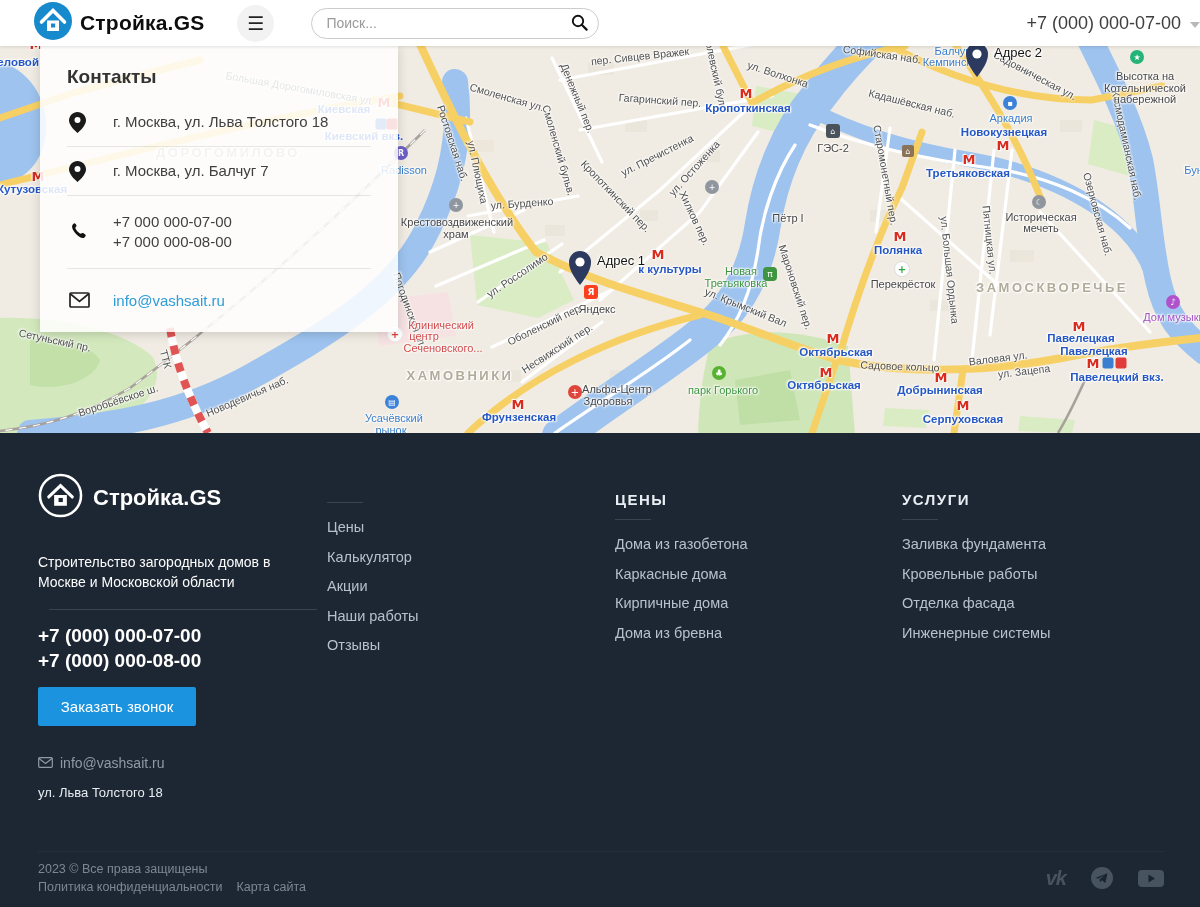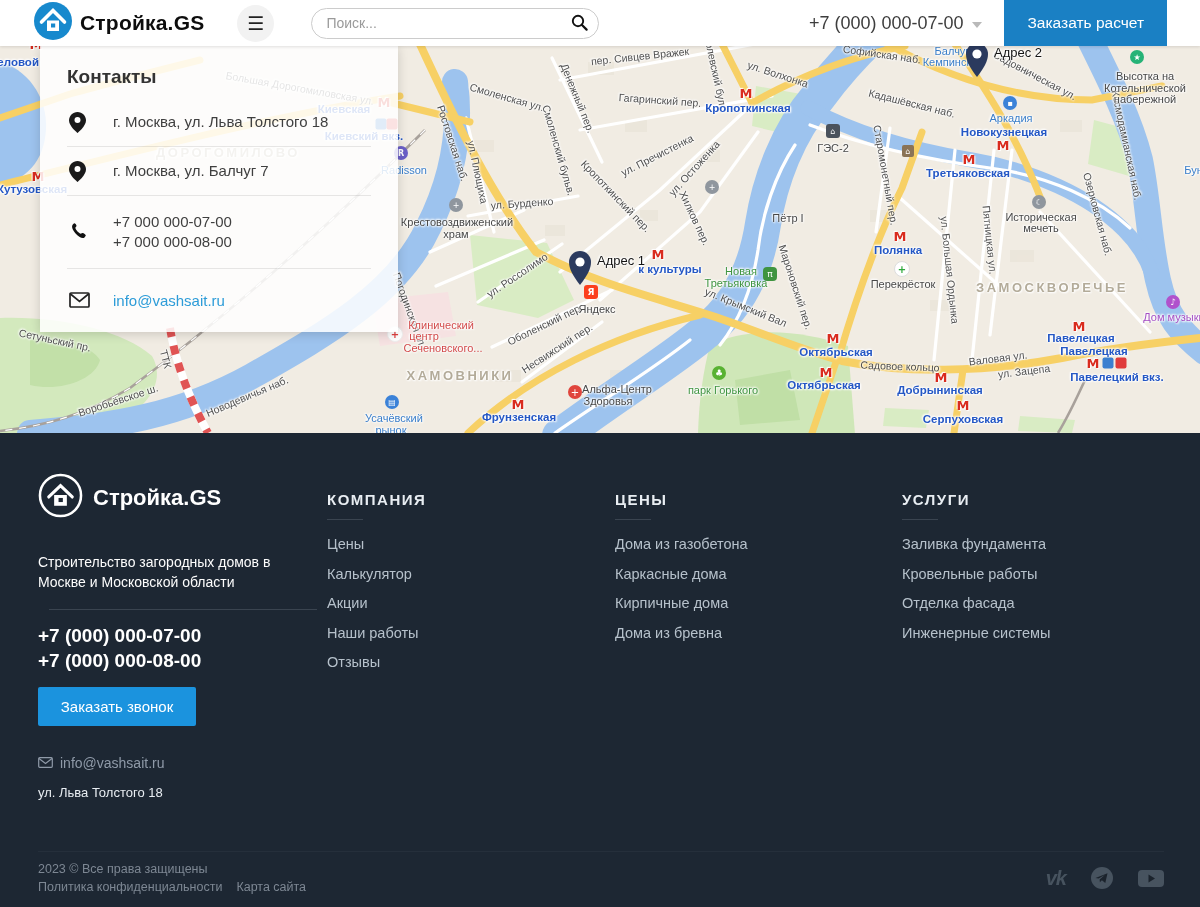--- a/index.html
+++ b/index.html
@@ -123,21 +123,20 @@
     <span class="mag">
       <svg width="17" height="17" viewBox="0 0 17 17">
         <circle cx="7" cy="7" r="5.2" stroke="#111" stroke-width="1.9" fill="none"></circle>
         <line x1="11" y1="11" x2="15.6" y2="15.6" stroke="#111" stroke-width="2.2" stroke-linecap="round"></line>
       </svg>
     </span>
   </div>
   <div class="hdr-right">
     <span class="hdr-phone">+7 (000) 000-07-00</span>
     <span class="chev"></span>
-    <button class="cta">Заказать расчет</button>
   </div>
 </div>
 
 <div class="map">
   <svg class="base" width="1200" height="387" viewBox="0 46 1200 387">
 
     <g fill="#e9e4d7" opacity=".65">
       <path d="M588,62 h26 v13 h-26 Z"></path>
         <path d="M625,120 h22 v12 h-22 Z"></path>
         <path d="M700,150 h20 v12 h-20 Z"></path>
@@ -427,21 +426,20 @@
             </svg>
         </span>
         <a href="#">info@vashsait.ru</a>
       </div>
       <div class="faddr">
         <div>ул. Льва Толстого 18</div>
       </div>
     </div>
 
   <div class="fcol">
-        <h4>КОМПАНИЯ</h4>
         <hr class="hline">
         <a href="#">Цены</a>
         <a href="#">Калькулятор</a>
         <a href="#">Акции</a>
         <a href="#">Наши работы</a>
         <a href="#">Отзывы</a>
       </div>
       <div class="fcol">
         <h4>ЦЕНЫ</h4>
         <hr class="hline">

